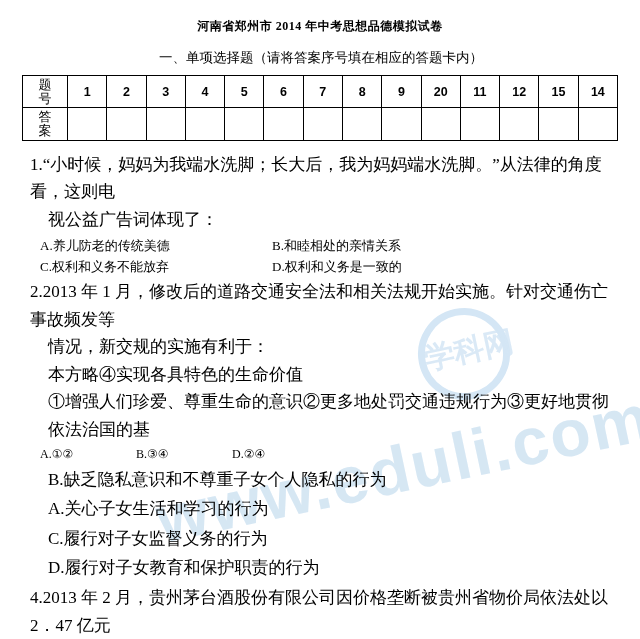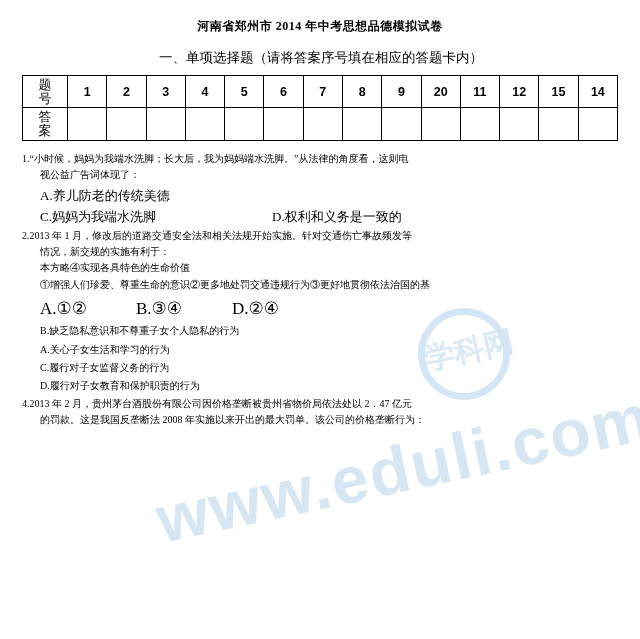--- a/index.html
+++ b/index.html
@@ -99,39 +99,39 @@
     font-family: "Liberation Serif", serif;
     font-weight: normal;
     font-size: 13px;
     line-height: 1.05;
     padding: 2px 0;
   }
   table.answer-table tr.row-head td { height: 23px; }
   table.answer-table tr.row-ans td { height: 23px; }
   .label-stack { display: block; }
   .q {
-    font-size: 10px;
+    font-size: 17px;
     line-height: 1.62;
-    margin: 0 0 2px 0;
+    margin: 0 0 2px 8px;
     font-family: "Liberation Serif", serif;
   }
   .q-line { display: block; }
   .indent1 { padding-left: 18px; }
   .indent2 { padding-left: 18px; }
   .opts-row {
     display: flex;
     font-size: 13px;
     line-height: 1.62;
     padding-left: 18px;
   }
   .opts-row .opt-a { width: 232px; }
   .opts-row .opt-b { flex: 1; }
   .opts-inline {
     display: flex;
-    font-size: 17px;
+    font-size: 12px;
     line-height: 1.62;
     padding-left: 18px;
   }
   .opts-inline span { width: 96px; }
   .block { margin-bottom: 1px; }
 </style>
 </head>
 <body>
 
 <div class="page">
@@ -193,23 +193,24 @@
     </tbody>
       </table>
 
     <div class="block">
       <div class="q">
         <span class="q-line"><span>1.</span><span>“小时候，妈妈为我端水洗脚；长大后，我为妈妈端水洗脚。”从法律的角度看，这则电</span></span>
         <span class="q-line indent1">视公益广告词体现了：</span>
       </div>
       <div class="opts-row">
         <span class="opt-a">A.养儿防老的传统美德</span>
+        <span class="opt-b">B.和睦相处的亲情关系</span>
       </div>
       <div class="opts-row">
-        <span class="opt-a">C.妈妈为我端水洗脚</span>
+        <span class="opt-a">C.权利和义务不能放弃</span>
         <span class="opt-b">D.权利和义务是一致的</span>
       </div>
     </div>
 
     <div class="block">
       <div class="q">
         <span class="q-line"><span>2.</span><span>2013 年 1 月，修改后的道路交通安全法和相关法规开始实施。针对交通伤亡事故频发等</span></span>
         <span class="q-line indent1">情况，新交规的实施有利于：</span>
         <span class="q-line indent1">本方略④实现各具特色的生命价值</span>
         <span class="q-line indent1">①增强人们珍爱、尊重生命的意识②更多地处罚交通违规行为③更好地贯彻依法治国的基</span>

